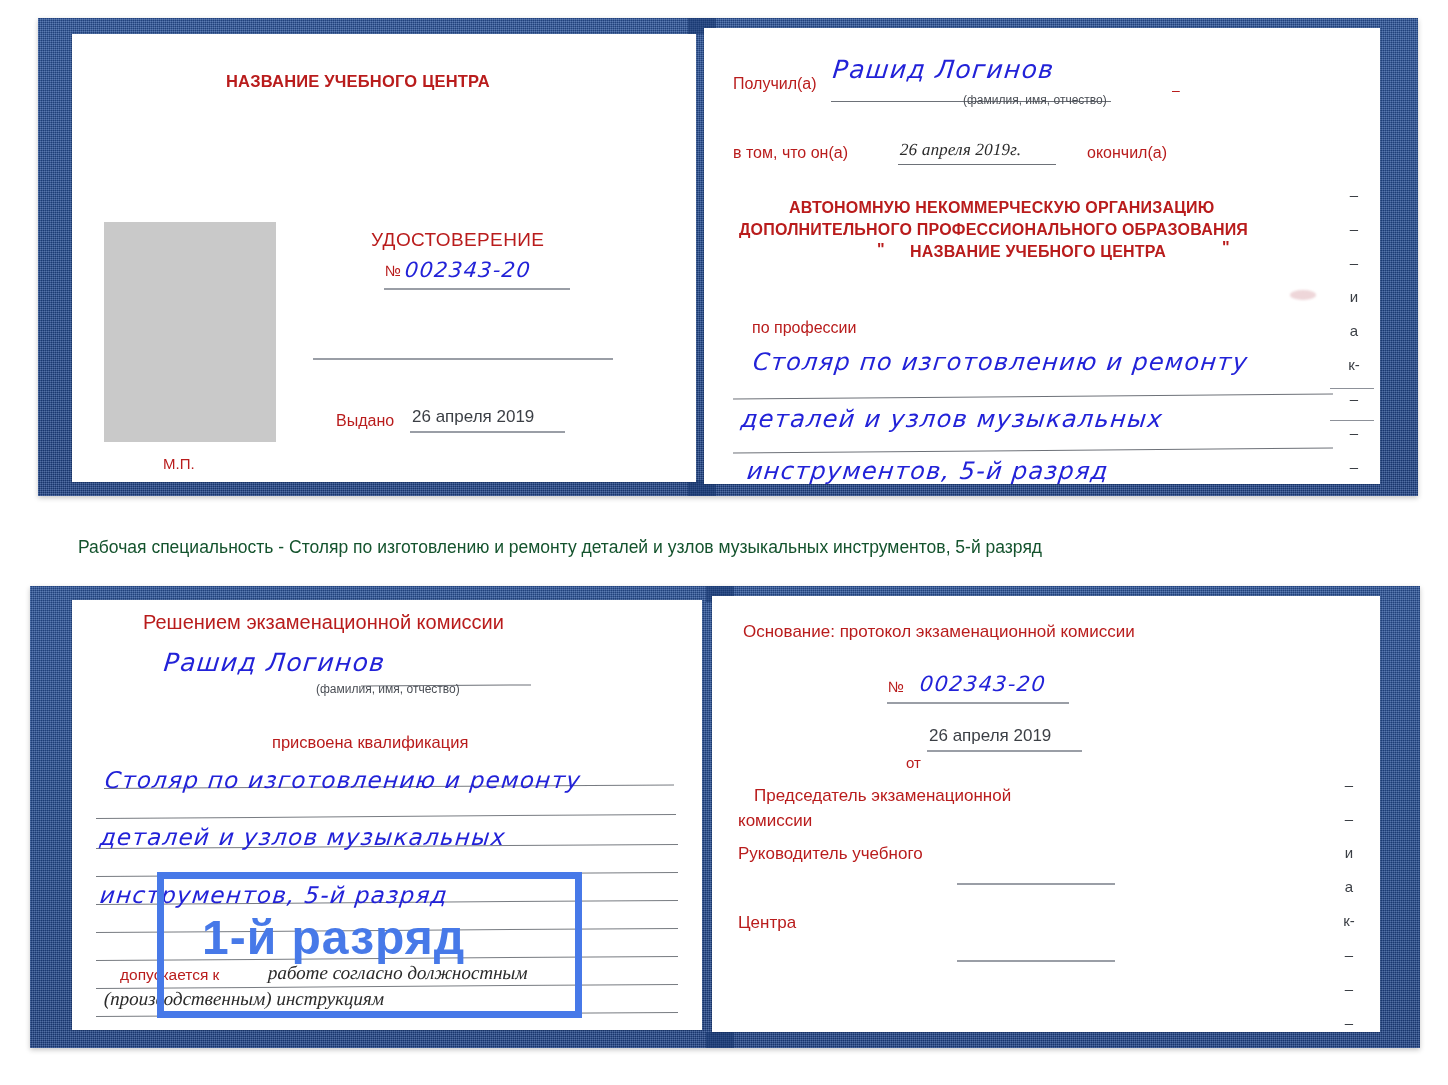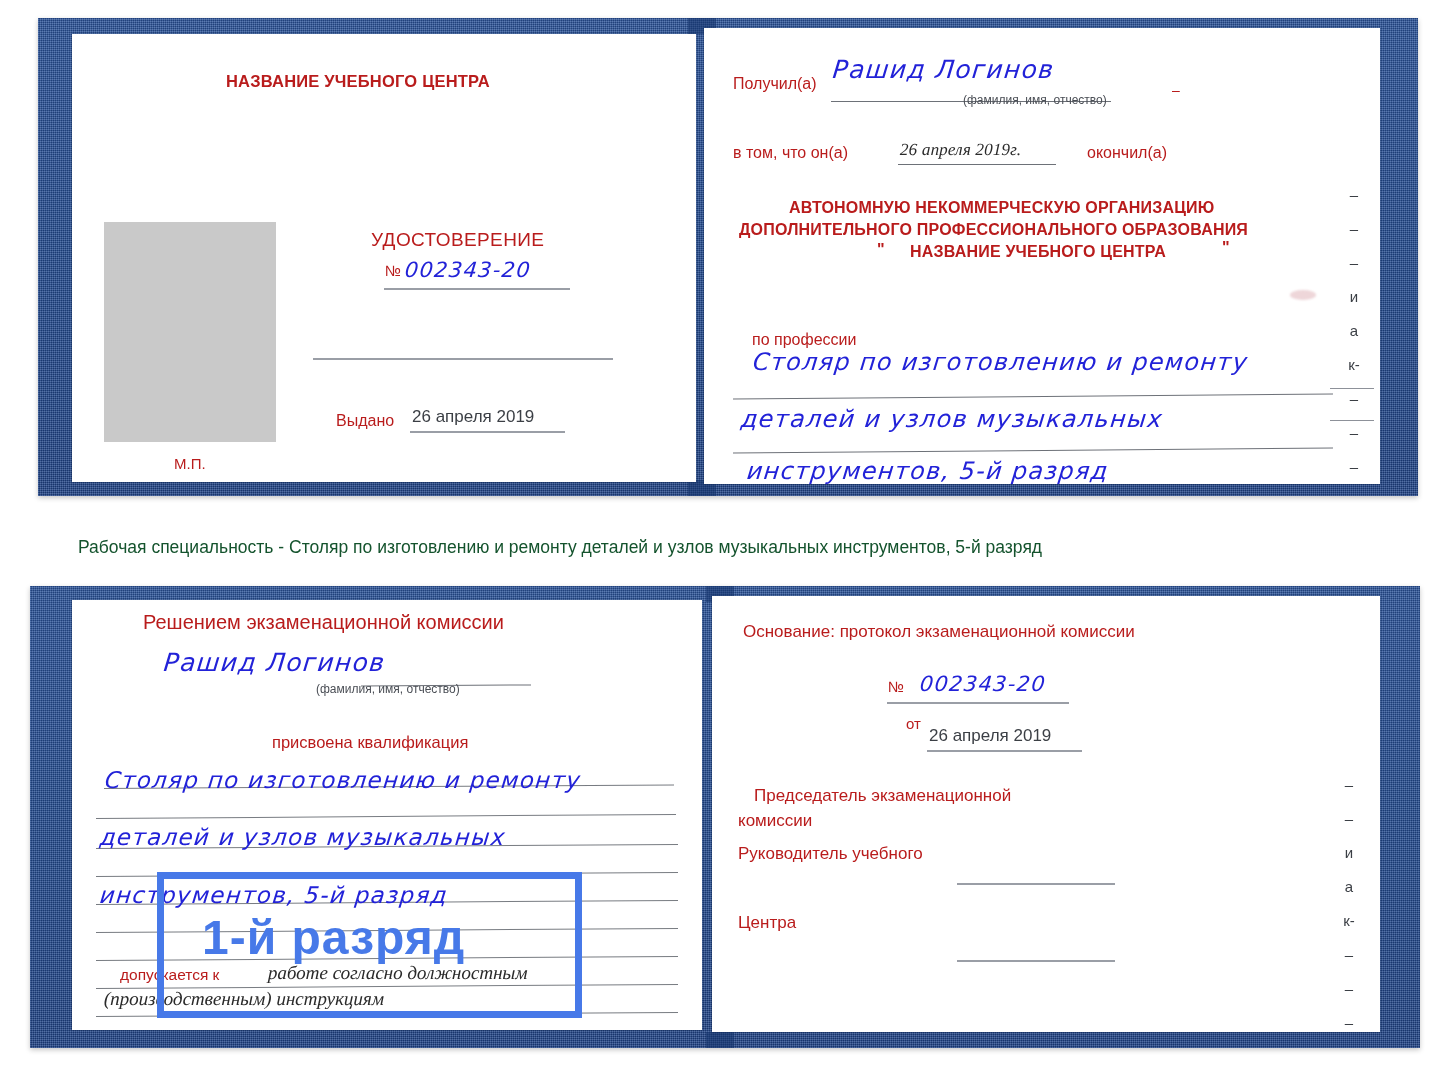--- a/index.html
+++ b/index.html
@@ -118,21 +118,21 @@
 
 <div class="book top">
   <div class="spine-notch" style="left:650px;top:0;height:16px;"></div>
   <div class="spine-notch" style="left:650px;bottom:0;height:16px;"></div>
 </div>
 
 <div class="page tl"></div>
 <div class="t cap" style="left:226px;top:72px;font-size:16.5px;">НАЗВАНИЕ УЧЕБНОГО ЦЕНТРА</div>
 
 <div class="photo" style="left:104px;top:222px;width:172px;height:220px;"></div>
-<div class="t" style="left:174px;top:455px;font-size:15px;text-align:center;">М.П.</div>
+<div class="t" style="left:163px;top:455px;font-size:15px;text-align:center;">М.П.</div>
 
 <div class="t cap" style="left:371px;top:229px;font-size:19px;font-weight:normal;letter-spacing:.4px;text-align:right;">УДОСТОВЕРЕНИЕ</div>
 
 <div class="t" style="left:385px;top:262px;font-size:15px;">№</div>
 <div class="pen" style="left:405px;top:258px;font-size:21px;">002343-20</div>
 <div class="rule" style="left:384px;top:288px;width:186px;"></div>
 
 <div class="rule" style="left:313px;top:358px;width:300px;"></div>
 
 <div class="t" style="left:336px;top:412px;font-size:16px;">Выдано</div>
@@ -153,21 +153,21 @@
 <div class="pen serifpen" style="left:900px;top:140px;font-size:17px;">26 апреля 2019г.</div>
 <div class="rule dark" style="left:898px;top:164px;width:158px;"></div>
 <div class="t" style="left:1087px;top:144px;font-size:16px;">окончил(а)</div>
 
 <div class="t cap" style="left:789px;top:199px;font-size:16px;">АВТОНОМНУЮ НЕКОММЕРЧЕСКУЮ ОРГАНИЗАЦИЮ</div>
 <div class="t cap" style="left:739px;top:221px;font-size:16px;">ДОПОЛНИТЕЛЬНОГО ПРОФЕССИОНАЛЬНОГО ОБРАЗОВАНИЯ</div>
 <div class="t cap" style="left:877px;top:241px;font-size:16px;">"</div>
 <div class="t cap" style="left:910px;top:243px;font-size:16px;">НАЗВАНИЕ УЧЕБНОГО ЦЕНТРА</div>
 <div class="t cap" style="left:1222px;top:239px;font-size:16px;">"</div>
 
-<div class="t" style="left:752px;top:319px;font-size:16px;margin-top:12px;">по профессии</div>
+<div class="t" style="left:752px;top:319px;font-size:16px;">по профессии</div>
 
 <div class="pen" style="left:753px;top:348px;font-size:24px;">Столяр по изготовлению и ремонту</div>
 <div class="rule dark" style="left:733px;top:396px;width:600px;transform:rotate(-0.5deg);"></div>
 <div class="pen" style="left:741px;top:405px;font-size:24px;">деталей и узлов музыкальных</div>
 <div class="rule dark" style="left:733px;top:450px;width:600px;transform:rotate(-0.5deg);"></div>
 <div class="pen" style="left:747px;top:457px;font-size:24px;">инструментов, 5-й разряд</div>
 
 <div class="smudge" style="left:1290px;top:290px;width:26px;height:10px;"></div>
 
 <div class="edge-col" style="left:1342px;top:178px;">
@@ -225,21 +225,21 @@
 <div class="gutter" style="left:712px;top:600px;height:432px;"></div>
 
 <div class="page br"></div>
 
 <div class="t" style="left:743px;top:622px;font-size:17px;">Основание: протокол экзаменационной комиссии</div>
 
 <div class="t" style="left:888px;top:678px;font-size:15px;">№</div>
 <div class="pen" style="left:920px;top:672px;font-size:21px;">002343-20</div>
 <div class="rule" style="left:887px;top:702px;width:182px;"></div>
 
-<div class="t" style="left:906px;top:715px;font-size:15px;text-align:right;">от</div>
+<div class="t" style="left:906px;top:754px;font-size:15px;text-align:right;">от</div>
 <div class="fill" style="left:929px;top:726px;font-size:17px;">26 апреля 2019</div>
 <div class="rule" style="left:927px;top:750px;width:155px;"></div>
 
 <div class="t" style="left:738px;top:786px;font-size:17px;margin-left:16px;">Председатель экзаменационной</div>
 <div class="t" style="left:738px;top:811px;font-size:17px;">комиссии</div>
 <div class="rule" style="left:957px;top:883px;width:158px;"></div>
 
 <div class="t" style="left:738px;top:844px;font-size:17px;">Руководитель учебного</div>
 <div class="t" style="left:738px;top:913px;font-size:17px;">Центра</div>
 <div class="rule" style="left:957px;top:960px;width:158px;"></div>

